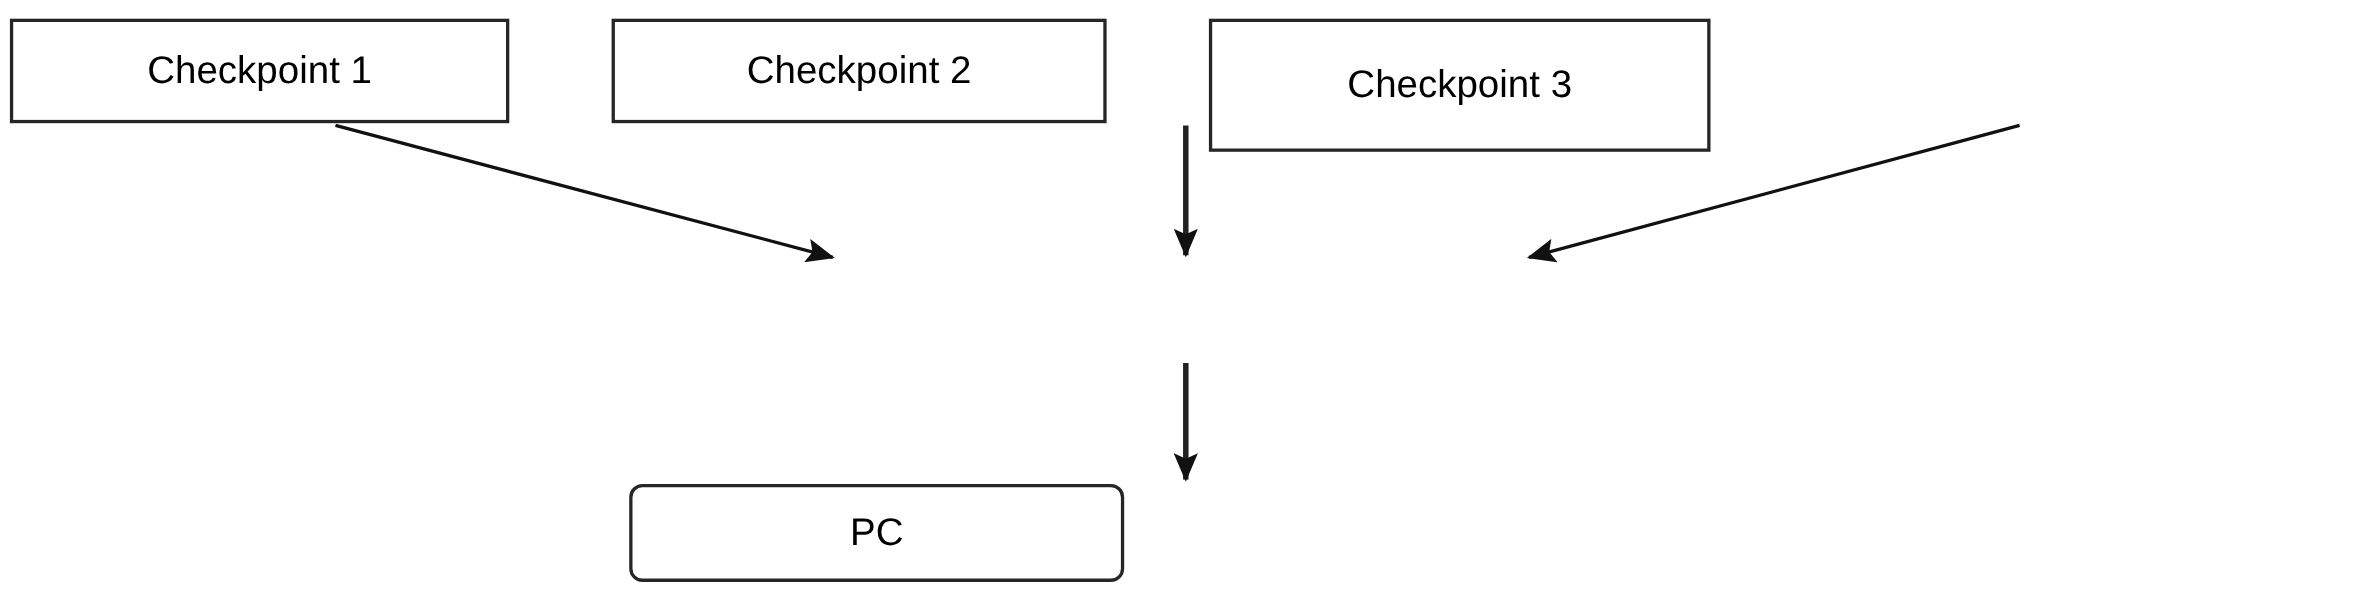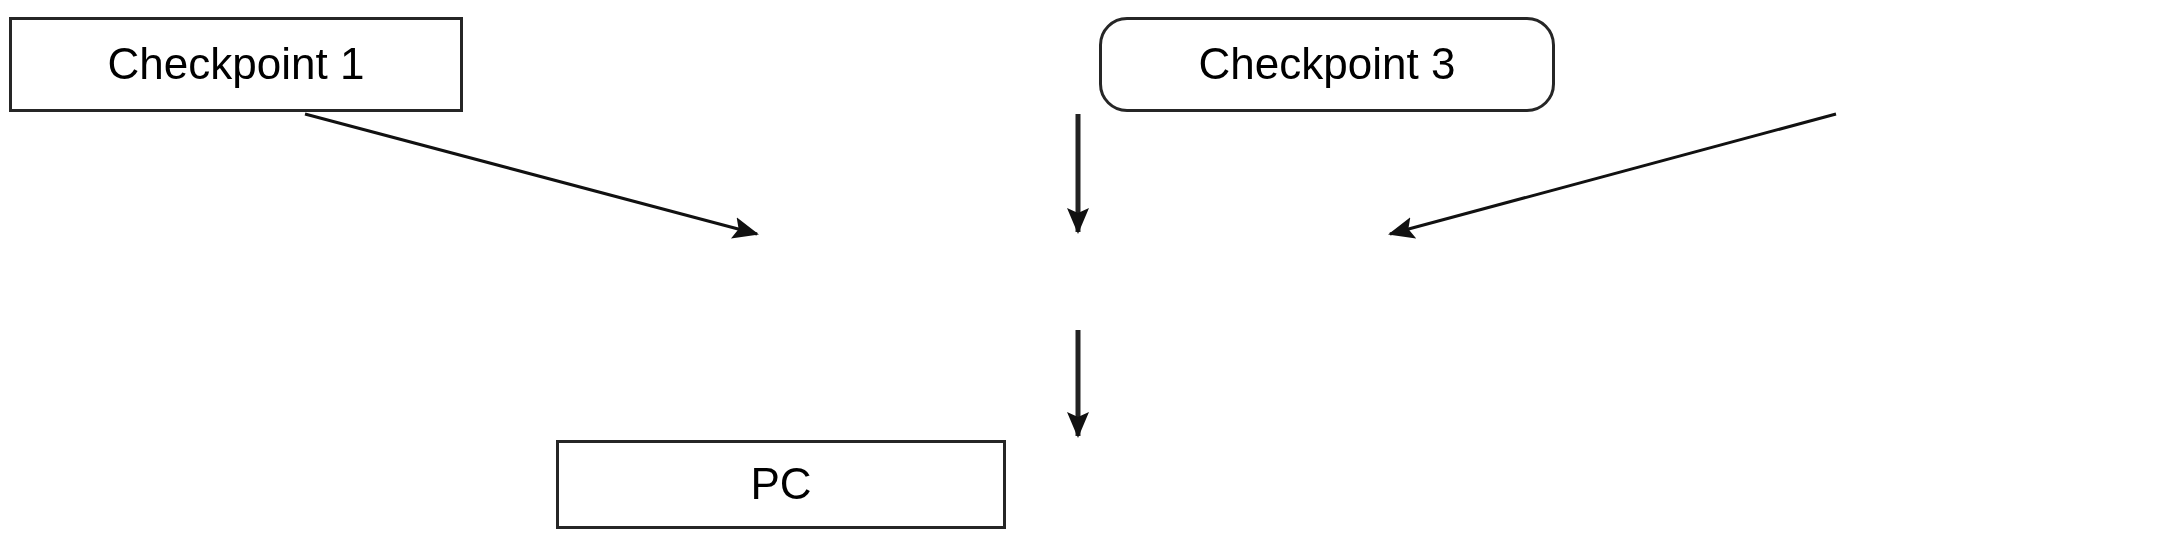--- a/index.html
+++ b/index.html
@@ -19,36 +19,36 @@
   }
   .node {
     position: absolute;
     box-sizing: border-box;
     background: #ffffff;
     border: 3px solid #262626;
     display: flex;
     align-items: center;
     justify-content: center;
     color: #000000;
-    font-size: 44px;
+    font-size: 35px;
     font-weight: 400;
     letter-spacing: 0px;
     line-height: 1;
     white-space: nowrap;
   }
   .node .node-label {
     display: block;
     transform: translateY(-1px);
   }
   
   #node-checkpoint-1 { left: 9px;    top: 17px;  width: 454px; height: 95px; }
   #node-checkpoint-2 { left: 556px;  top: 17px;  width: 450px; height: 95px; }
-  #node-checkpoint-3 { left: 1099px; top: 17px;  width: 456px; height: 95px; border-radius: 28px; }
+  #node-checkpoint-3 { left: 1099px; top: 17px;  width: 456px; height: 121px; }
   #node-measuring-unit { left: 556px; top: 238px; width: 450px; height: 91px; }
-  #node-pc { left: 556px; top: 440px; width: 450px; height: 89px; }
+  #node-pc { left: 572px; top: 440px; width: 450px; height: 89px; border-radius: 12px; }
 
   #edges {
     position: absolute;
     left: 0;
     top: 0;
     width: 2163px;
     height: 558px;
     pointer-events: none;
   }
 </style>
@@ -73,20 +73,23 @@
 
     <line x1="1836" y1="114" x2="1390" y2="234" stroke="#111111" stroke-width="3" marker-end="url(#arrowhead-big)"></line>
 
     <line x1="1078" y1="330" x2="1078" y2="436" stroke="#222222" stroke-width="5" marker-end="url(#arrowhead-big)"></line>
   </svg>
 
   <div class="node" id="node-checkpoint-1">
     <span class="node-label">Checkpoint 1</span>
   </div>
 
+  <div class="node" id="node-checkpoint-2">
+    <span class="node-label">Checkpoint 2</span>
+  </div>
 
   <div class="node" id="node-checkpoint-3">
     <span class="node-label">Checkpoint 3</span>
   </div>
 
 
   <div class="node" id="node-pc">
     <span class="node-label">PC</span>
   </div>
 

